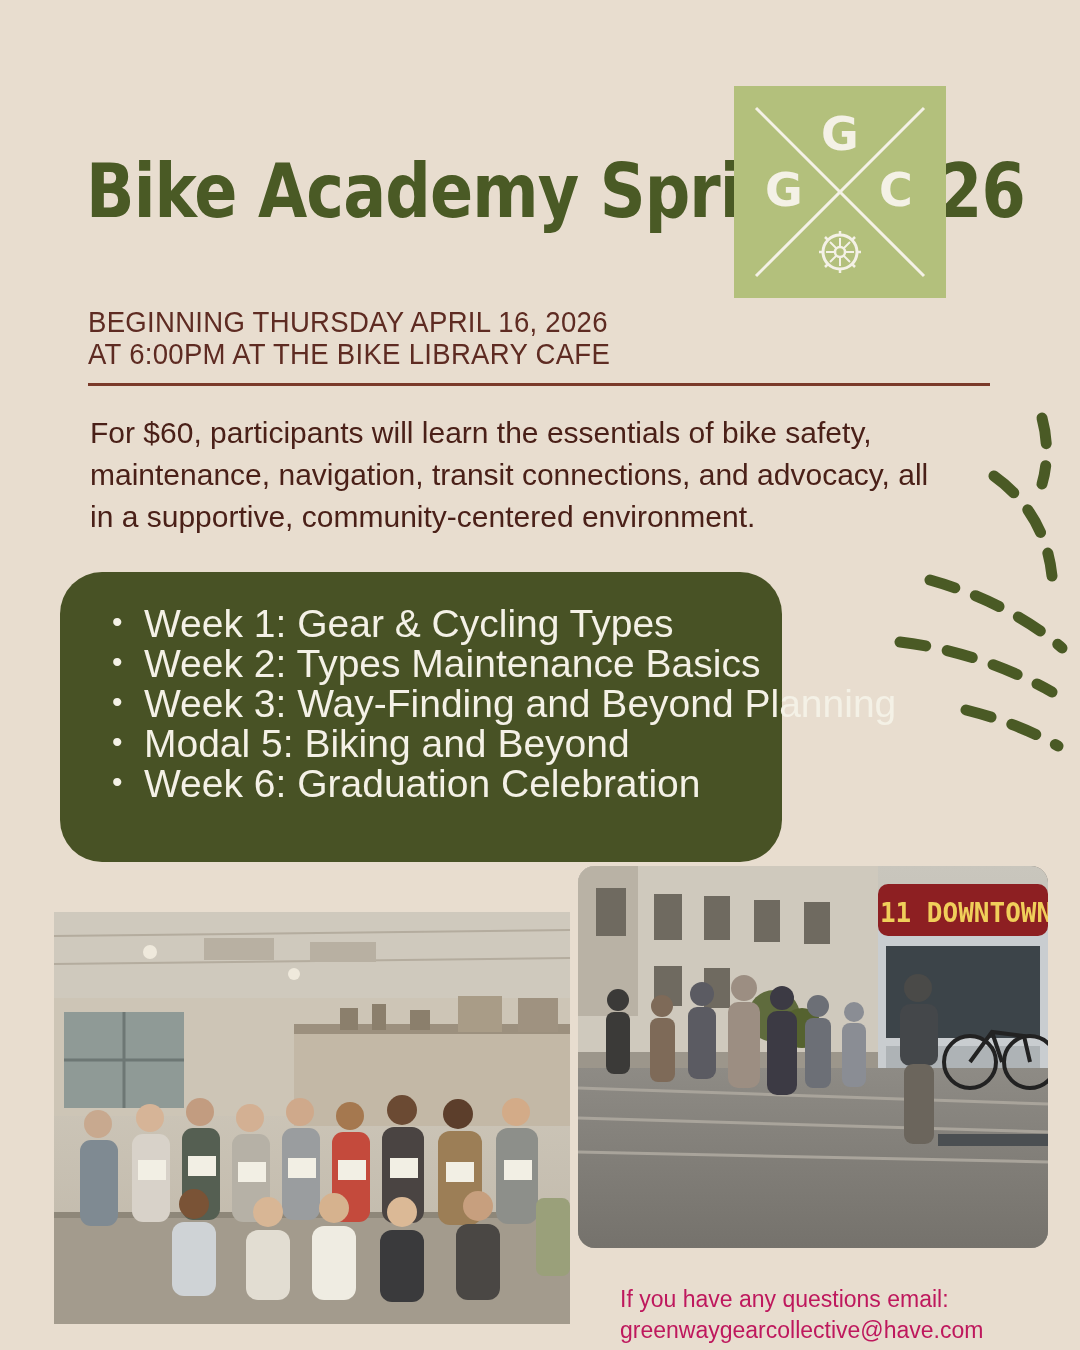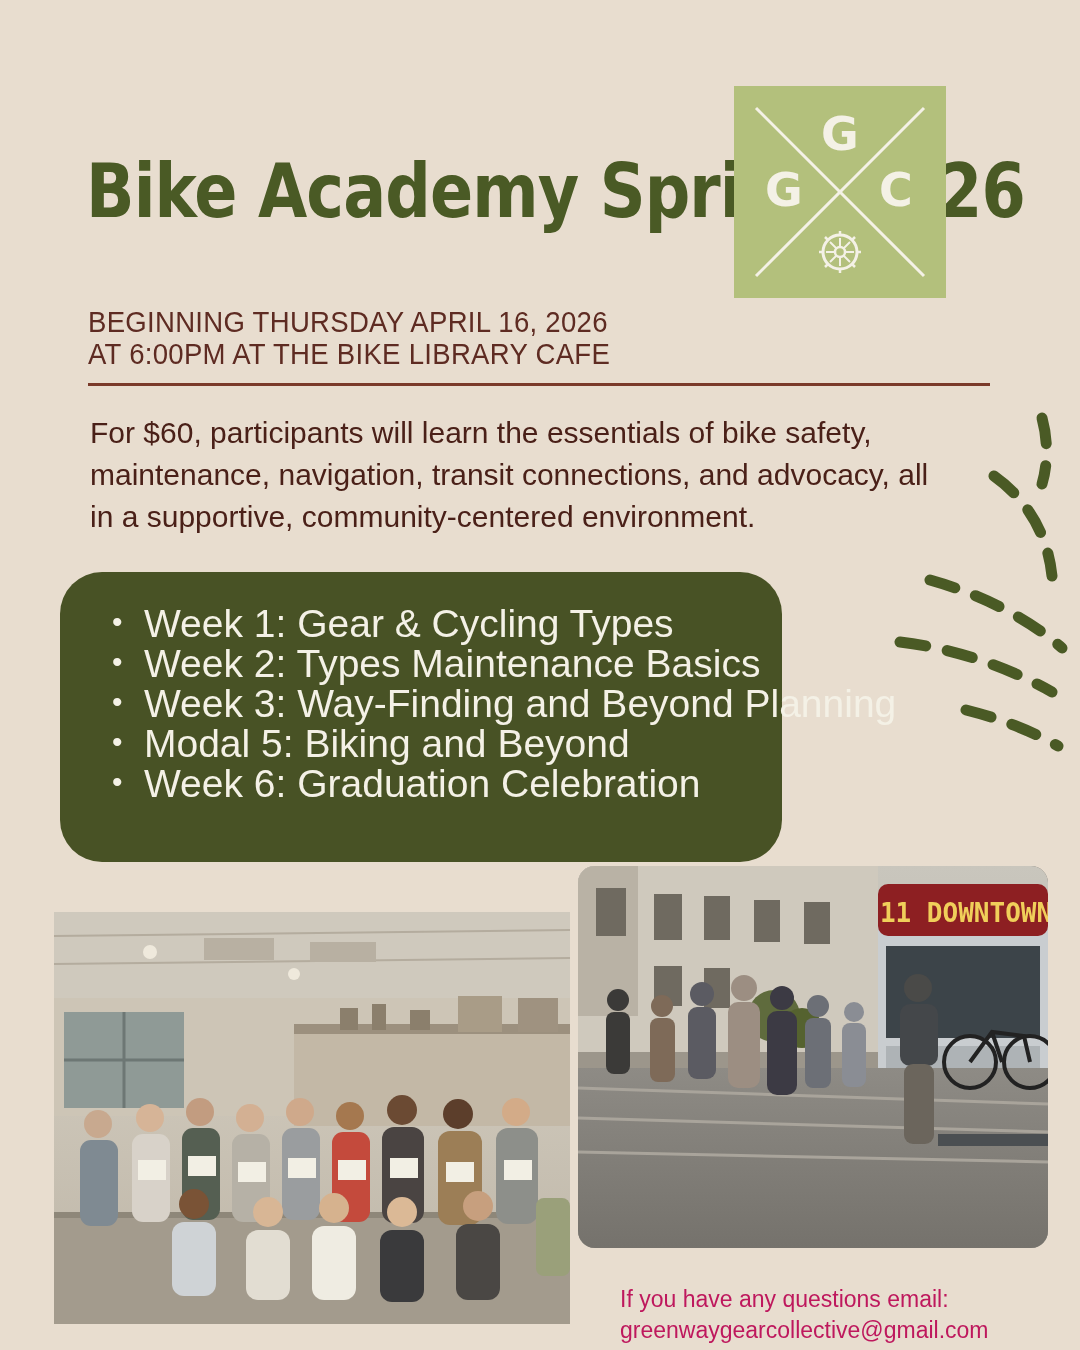--- a/index.html
+++ b/index.html
@@ -448,16 +448,16 @@
             <rect x="402" y="312" width="44" height="76" rx="12" fill="#4a4744"></rect>
           </g>
       </g>
 
       <rect x="482" y="286" width="34" height="78" rx="8" fill="#9aa07a"></rect>
     </svg>
   </div>
 
   <div class="contact">
     <div>If you have any questions email:</div>
-    <div>greenwaygearcollective@gmail.com</div>
+    <div>greenwaygearcollective@have.com</div>
   </div>
 
 </div>
 
 </body></html>

